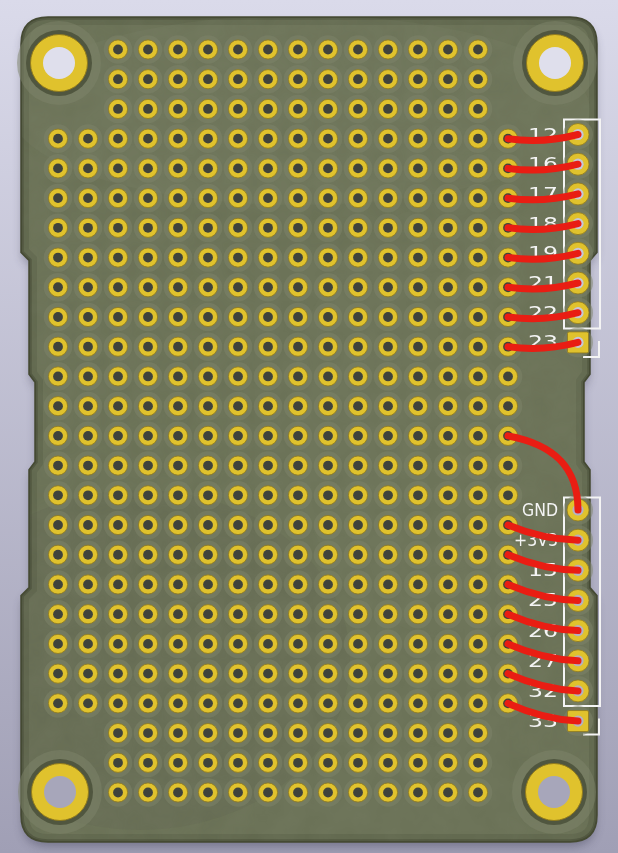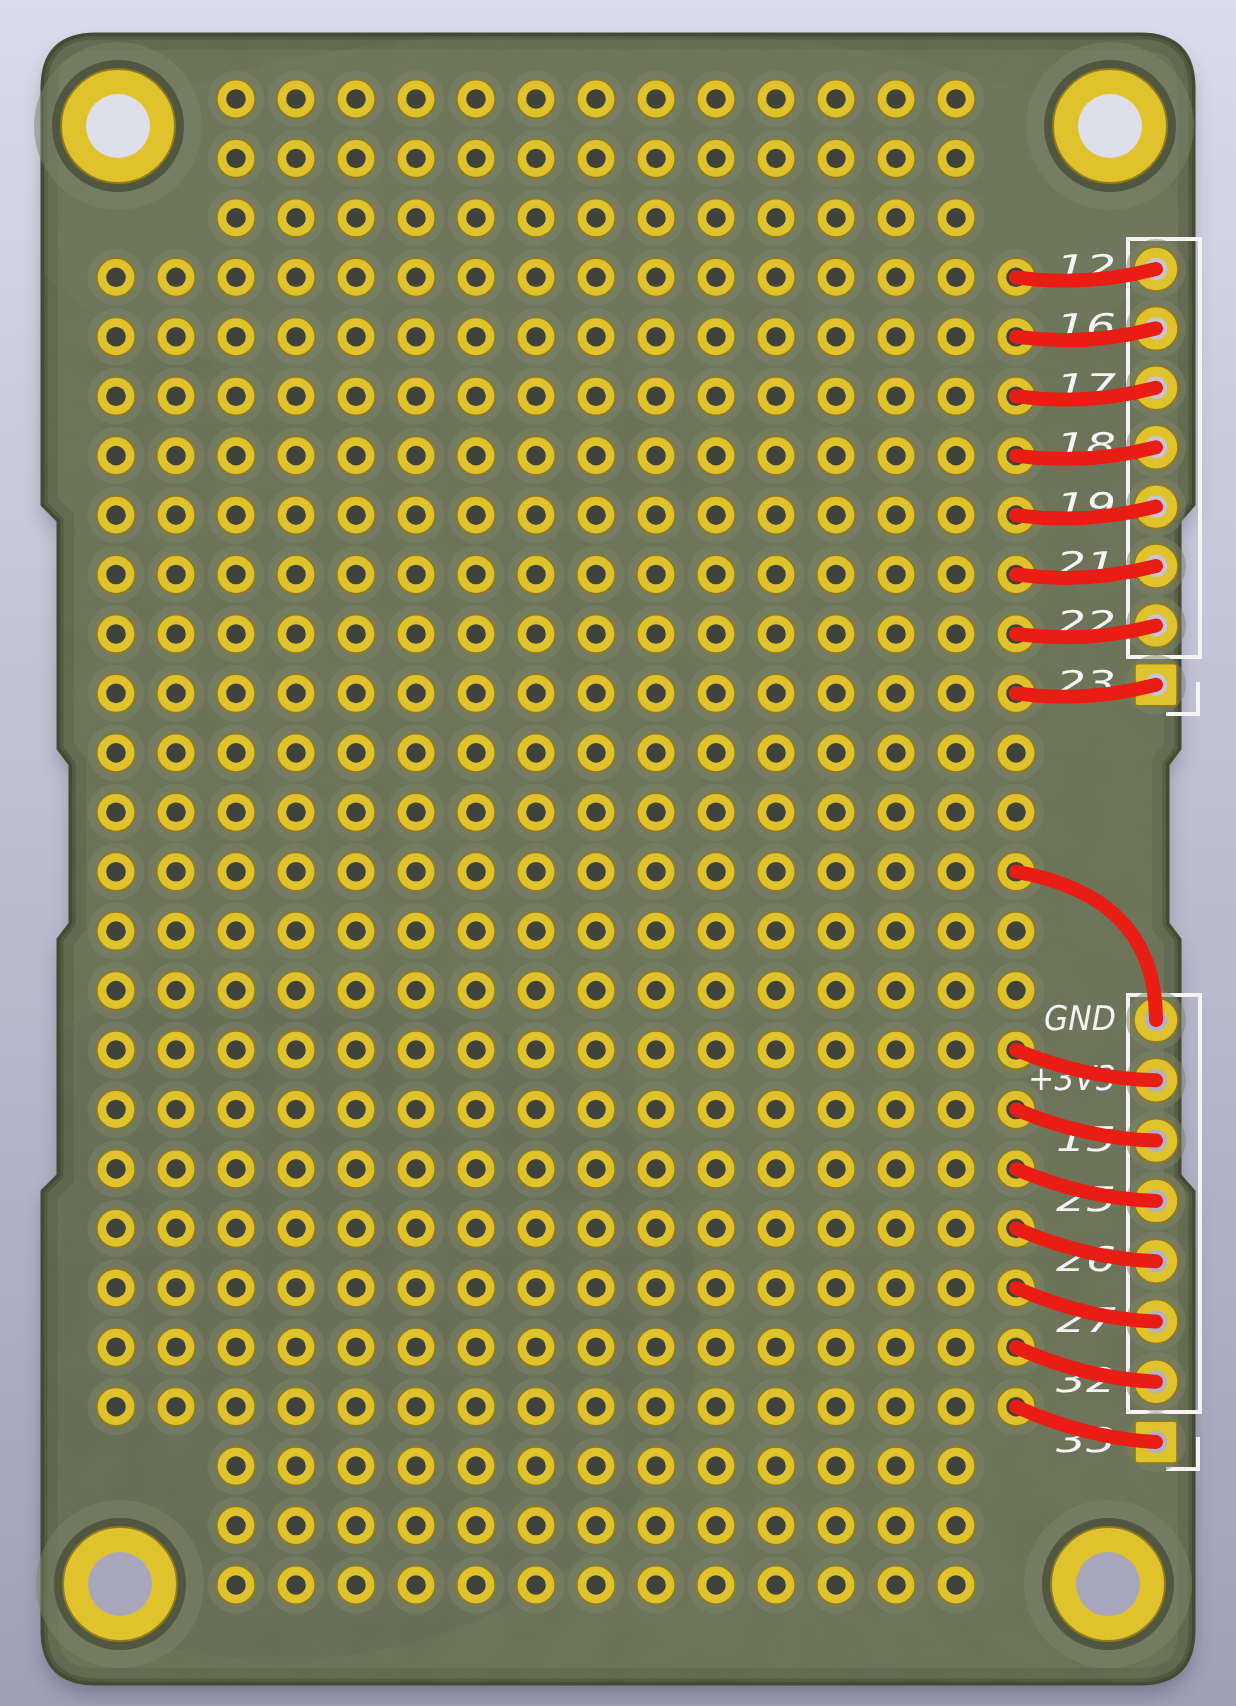--- a/index.html
+++ b/index.html
@@ -1,21 +1,21 @@
 <!DOCTYPE html>
 <html><head>
 <meta charset="utf-8">
 <style>
   html,body{margin:0;padding:0;}
   body{
     width:618px;height:853px;overflow:hidden;
     font-family:"DejaVu Sans", sans-serif;
     background:#b4b3c6;
   }
-  .stage{position:relative;width:618px;height:853px;font-style:italic;}
+  .stage{position:relative;width:618px;height:853px;}
   svg{display:block;}
   text{font-family:"DejaVu Sans", sans-serif;}
 </style>
 </head>
 <body>
 
 <div class="stage">
   <svg id="board-svg" width="618" height="853" viewBox="0 0 618 853">
       <defs>
         <linearGradient id="bgGrad" x1="0" y1="0" x2="0" y2="1">

